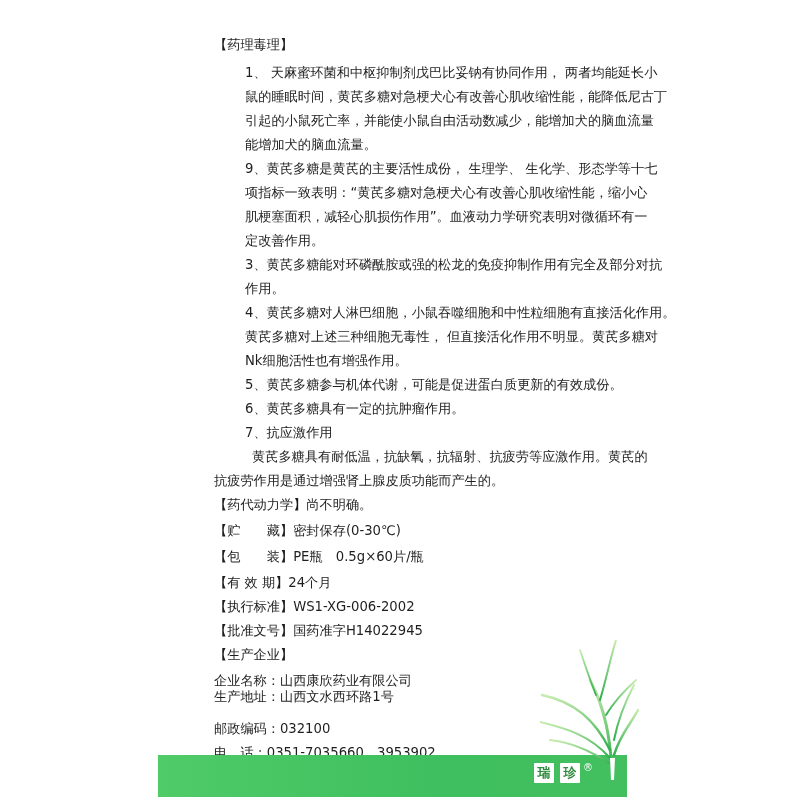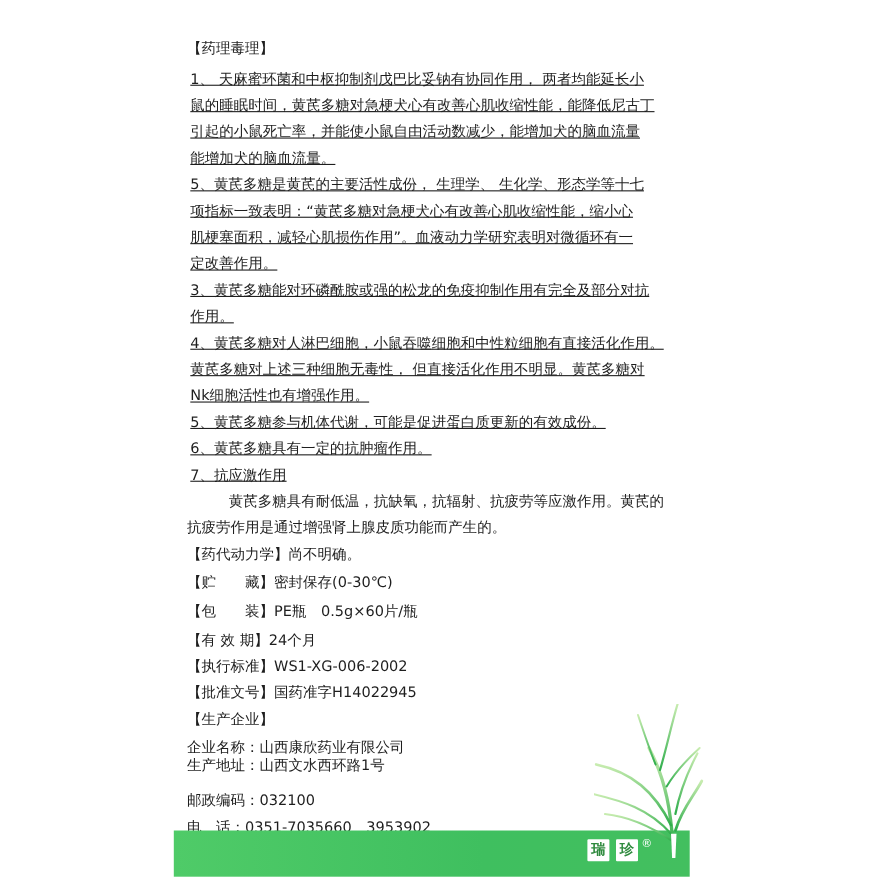--- a/index.html
+++ b/index.html
@@ -1,22 +1,22 @@
 <!DOCTYPE html>
 <html><head>
   <meta charset="utf-8">
   <style>
     html, body { margin:0; padding:0; }
     body {
       width:800px; height:800px; background:#ffffff; position:relative; overflow:hidden;
       font-family: "DejaVu Sans", "Liberation Sans", sans-serif; color:#1e1e1e;
     }
     .doc { position:absolute; left:170px; top:34px; width:470px; font-size:13.2px; }
-    .line { position:absolute; white-space:nowrap; height:22px; line-height:22px; }
-    .indent1 { left:3px;text-decoration:underline; }
+    .line { position:absolute; white-space:nowrap; height:22px; line-height:22px;margin-left:44px; }
+    .indent1 { left:31px; }
     .indent2 { left:38px; }
     .indent0 { left:0; }
     .kv .k { display:inline-block; }
     .banner {
       position:absolute; left:158px; top:755px; width:469px; height:42px;
       background:linear-gradient(90deg,#4fcb68 0%, #3fbf5f 60%, #43bf5f 100%);
     }
     .logo {
       position:absolute; left:534px; top:763px; height:22px; display:flex; gap:6px; align-items:flex-start;
     }
@@ -31,21 +31,21 @@
 <body>
 
 <div class="doc">
   <div class="line indent0" style="top:0">【药理毒理】</div>
 
   <div class="line indent1" style="top:28px">1、 天麻蜜环菌和中枢抑制剂戊巴比妥钠有协同作用， 两者均能延长小</div>
   <div class="line indent1" style="top:52px">鼠的睡眠时间，黄芪多糖对急梗犬心有改善心肌收缩性能，能降低尼古丁</div>
   <div class="line indent1" style="top:76px">引起的小鼠死亡率，并能使小鼠自由活动数减少，能增加犬的脑血流量</div>
   <div class="line indent1" style="top:100px">能增加犬的脑血流量。</div>
 
-  <div class="line indent1" style="top:124px">5、黄芪多糖是黄芪的主要活性成份， 生理学、 生化学、形态学等十七</div>
+  <div class="line indent1" style="top:124px">9、黄芪多糖是黄芪的主要活性成份， 生理学、 生化学、形态学等十七</div>
   <div class="line indent1" style="top:148px">项指标一致表明：“黄芪多糖对急梗犬心有改善心肌收缩性能，缩小心</div>
   <div class="line indent1" style="top:172px">肌梗塞面积，减轻心肌损伤作用”。血液动力学研究表明对微循环有一</div>
   <div class="line indent1" style="top:196px">定改善作用。</div>
 
   <div class="line indent1" style="top:220px">3、黄芪多糖能对环磷酰胺或强的松龙的免疫抑制作用有完全及部分对抗</div>
   <div class="line indent1" style="top:244px">作用。</div>
 
   <div class="line indent1" style="top:268px">4、黄芪多糖对人淋巴细胞，小鼠吞噬细胞和中性粒细胞有直接活化作用。</div>
   <div class="line indent1" style="top:292px">黄芪多糖对上述三种细胞无毒性， 但直接活化作用不明显。黄芪多糖对</div>
   <div class="line indent1" style="top:316px">Nk细胞活性也有增强作用。</div>

